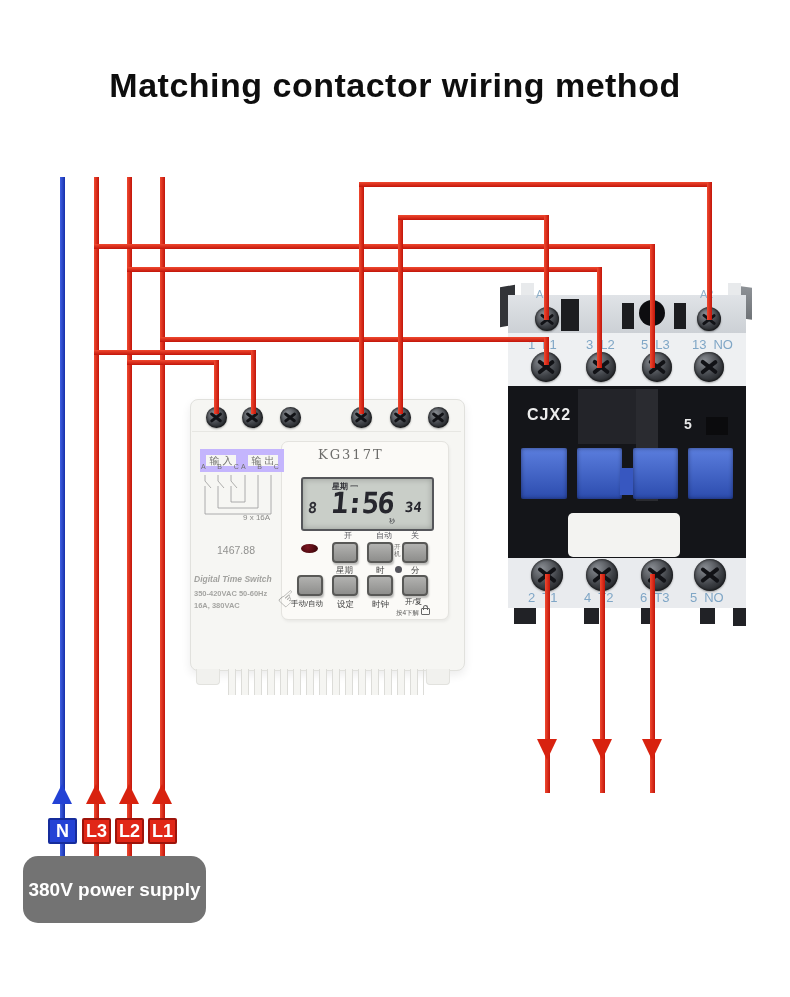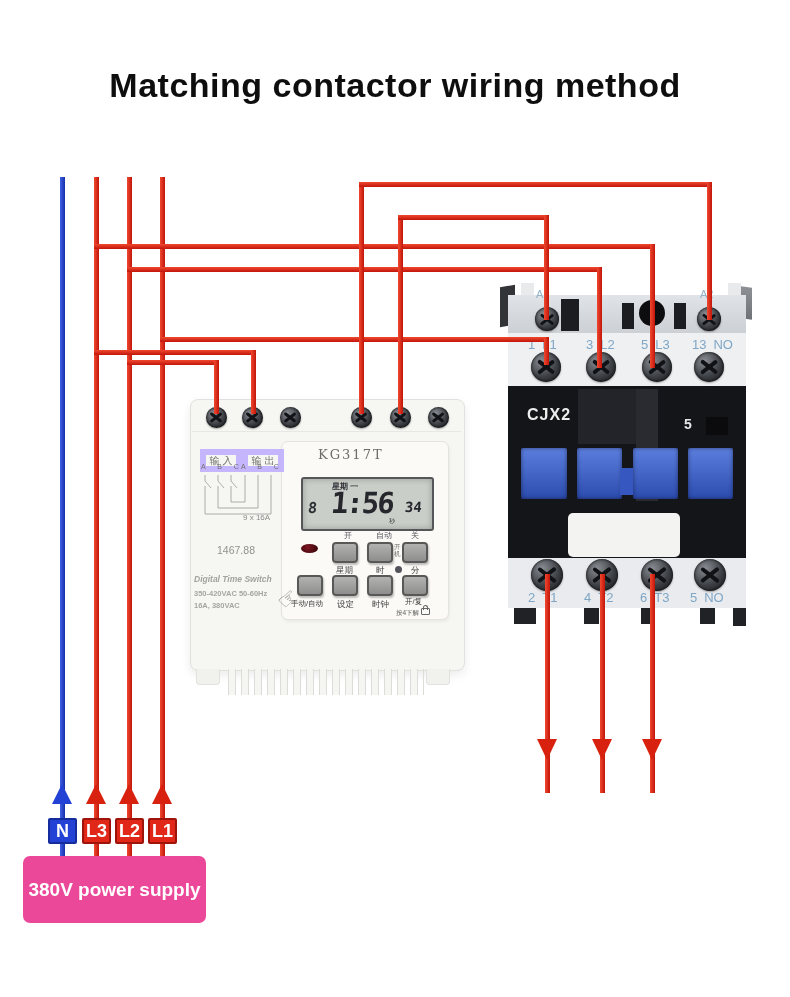--- a/index.html
+++ b/index.html
@@ -18,21 +18,21 @@
   .arr.up{border-left:10px solid transparent;border-right:10px solid transparent;border-bottom:20px solid #d8220f;}
   .arr.up.blue{border-bottom-color:#2342d5;}
   .arr.down{border-left:10px solid transparent;border-right:10px solid transparent;border-top:21px solid #d8220f;}
   
   .phasebox{position:absolute;width:29px;height:26px;z-index:8;border-radius:2px;
             color:#fff;font-weight:700;font-size:18px;line-height:23px;text-align:center;
             background:#e12717;border:2px solid #9e130a;box-sizing:border-box;}
   .phasebox.blue{background:#2342d5;border-color:#152c9c;}
   .bigbox{position:absolute;z-index:7;color:#fff;font-weight:700;display:flex;
           align-items:center;justify-content:center;}
-  #powerbox{left:23px;top:856px;width:183px;height:67px;border-radius:7px;background:#ec4899;font-size:19px;}
+  #powerbox{left:23px;top:856px;width:183px;height:67px;border-radius:15px;background:#737373;font-size:19px;}
   #loadbox{left:508px;top:792px;width:201px;height:77px;border-radius:22px;background:#1c1c1f;font-size:24px;}
   
   .screw{position:absolute;border-radius:50%;z-index:5;
          background:radial-gradient(circle at 35% 30%,#8a8e94,#3c3f44 55%,#1e2023 88%);
          box-shadow:inset 0 0 3px #000,0 1px 2px rgba(0,0,0,.35);}
   .screw::before,.screw::after{content:"";position:absolute;left:16%;right:16%;top:44%;height:13%;
          background:#111216;border-radius:2px;}
   .screw::before{transform:rotate(38deg);} .screw::after{transform:rotate(-38deg);}
   .tbtn{position:absolute;width:26px;height:21px;z-index:3;border-radius:4px;
         background:linear-gradient(180deg,#b2b2b0,#8e8e8c);border:2px solid #58585六;

